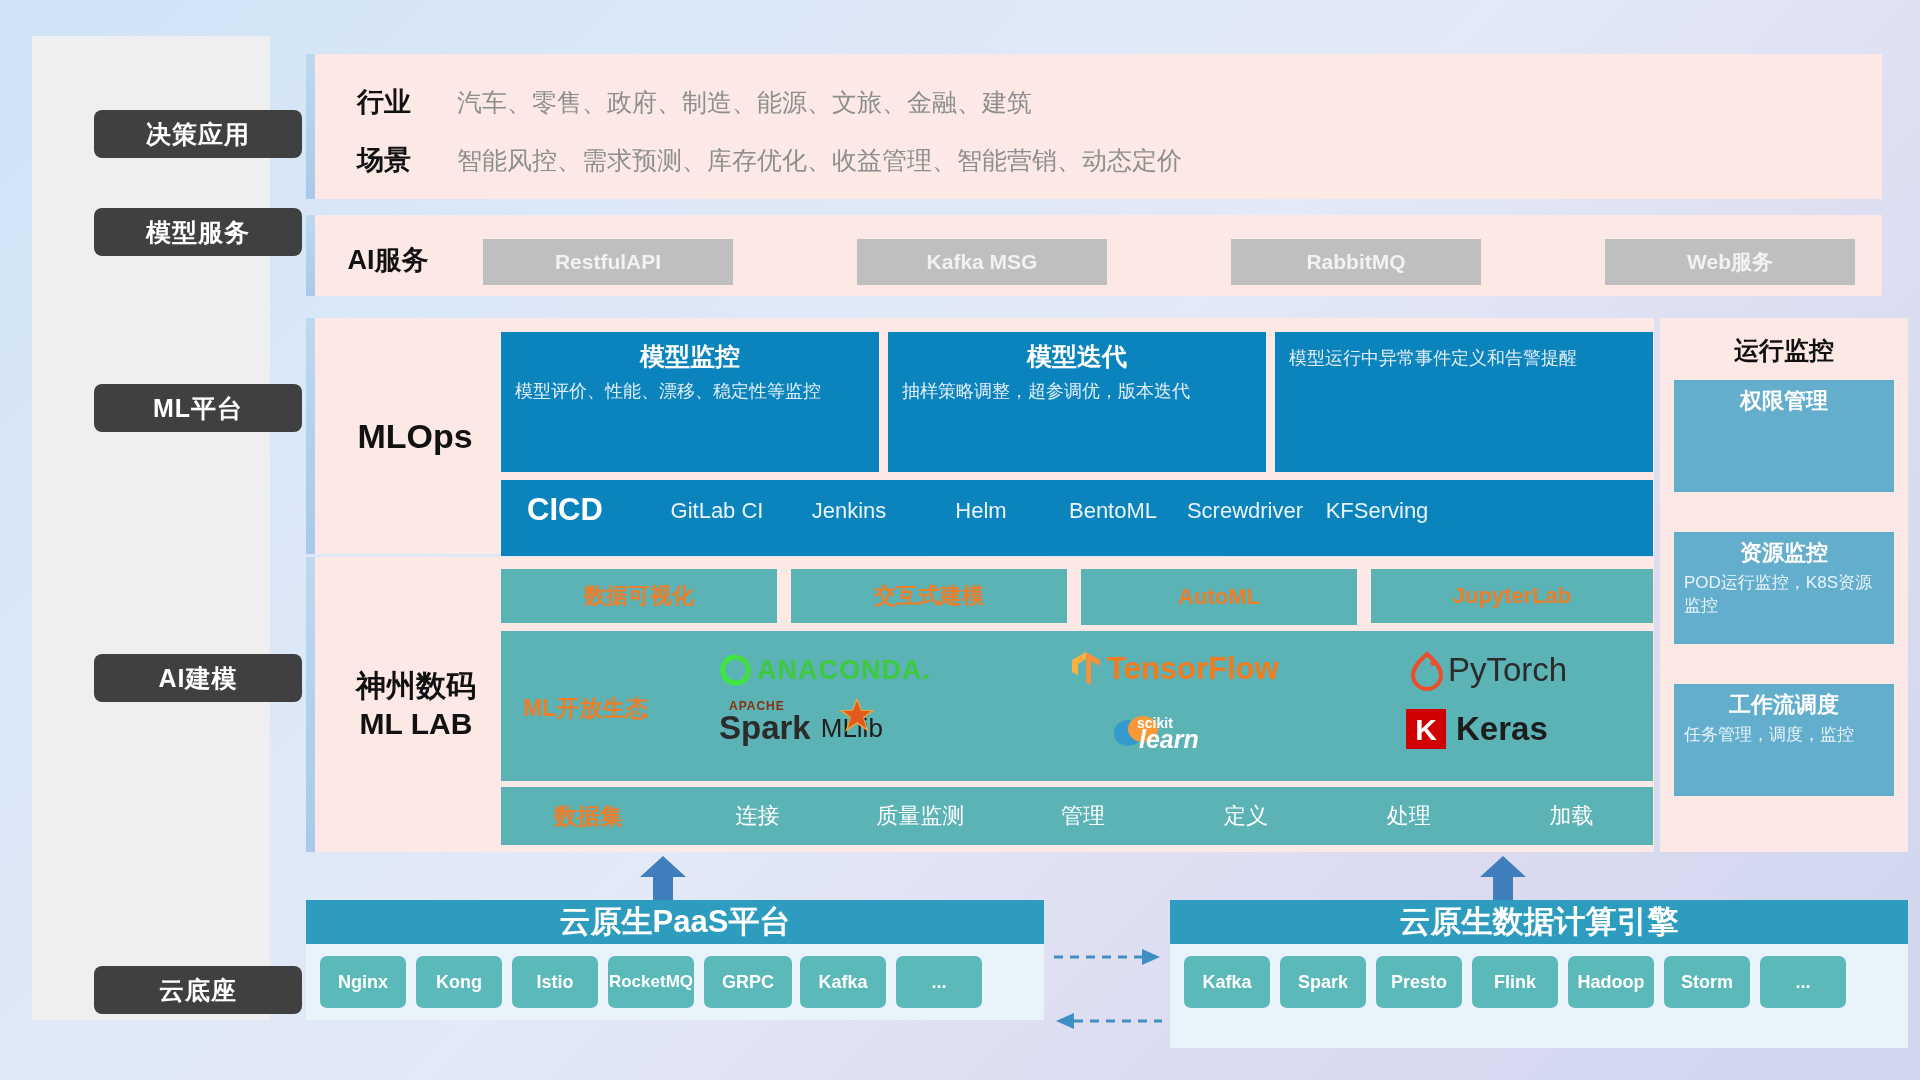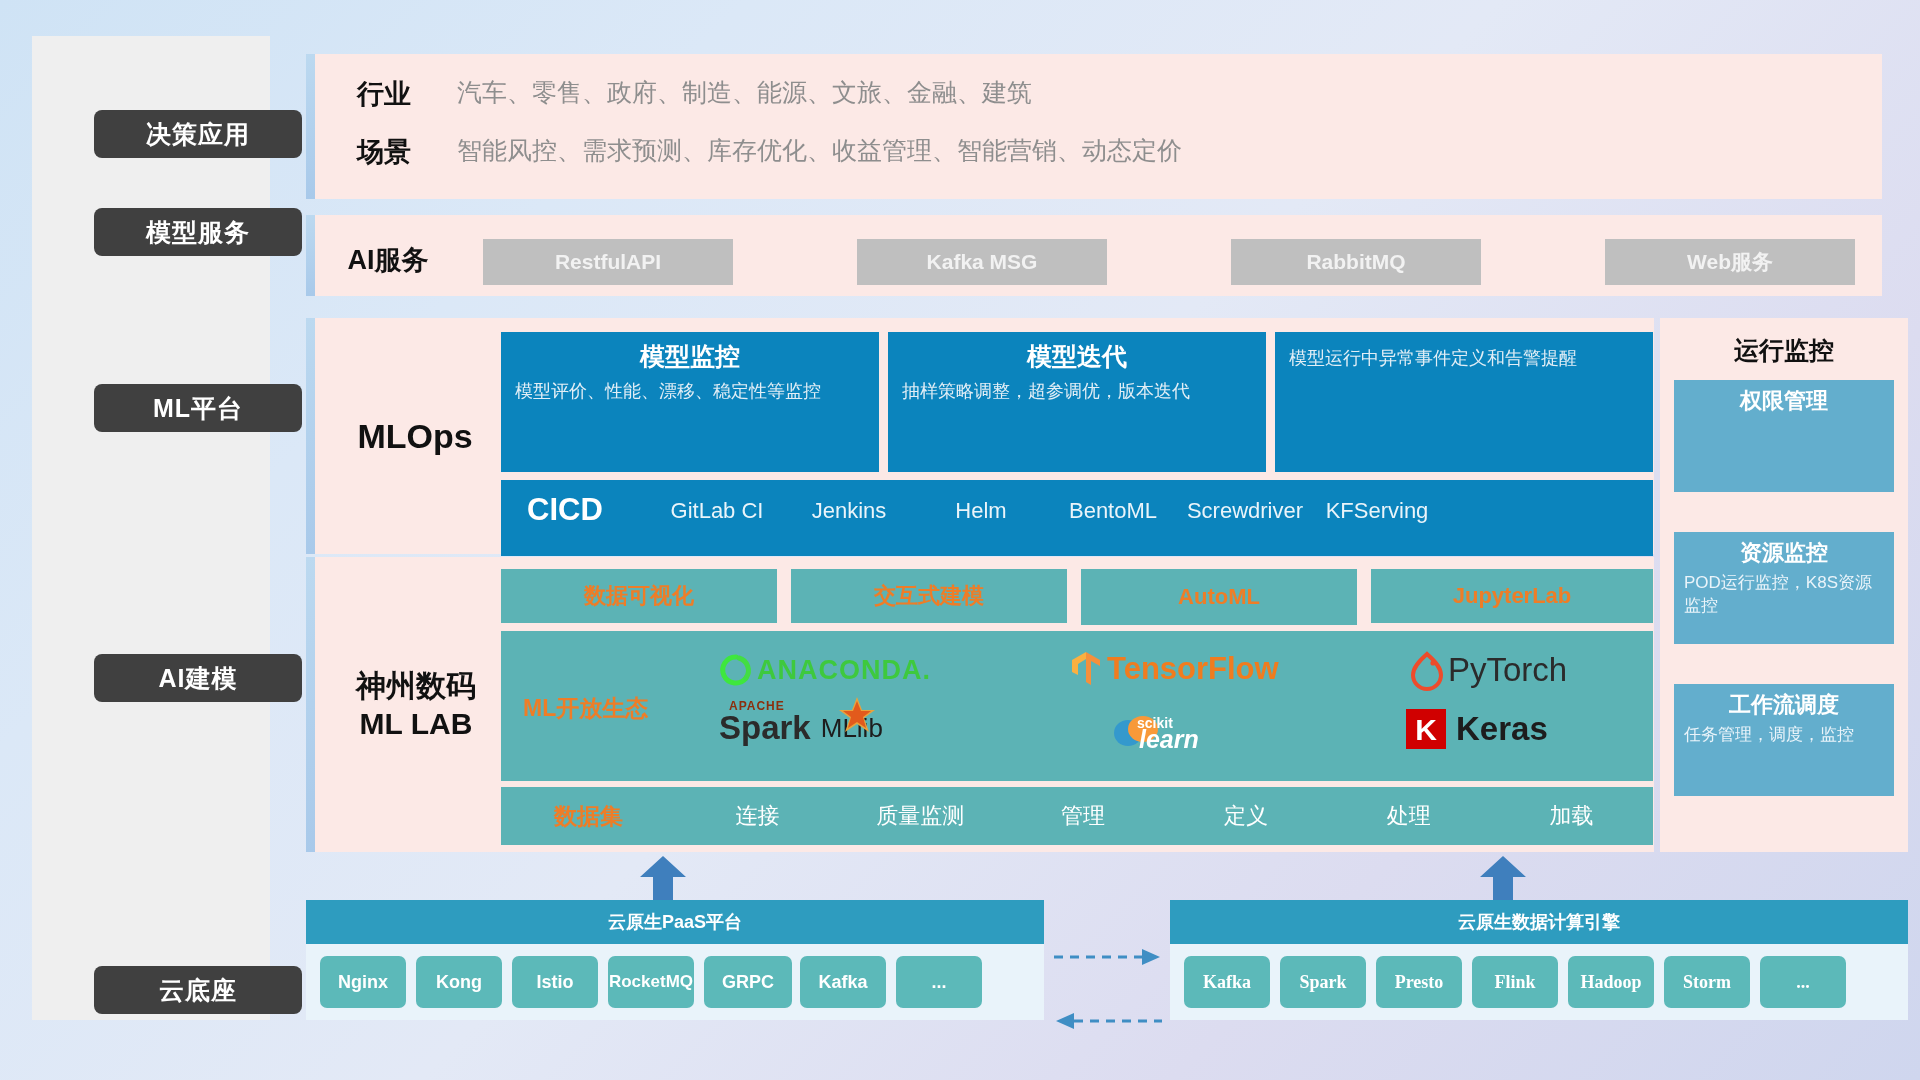--- a/index.html
+++ b/index.html
@@ -33,21 +33,21 @@
     border-left:9px solid; border-image: linear-gradient(#bcd9f0,#a8c9ea) 1;
   }
 
   .lbl-left {
     position:absolute; font-weight:bold; color:#111;
     display:flex; align-items:center; justify-content:center;
     text-align:center; line-height:1.25;
   }
 
   
-  .kv-row { position:absolute; display:flex; }
+  .kv-row { position:absolute; display:flex; align-items:center; }
   .kv-key { font-weight:bold; font-size:27px; color:#111; width:110px; text-align:center;}
   .kv-val { font-size:25px; color:#8e8e8e; margin-left:18px; white-space:nowrap; }
 
   
   .gchip {
     position:absolute; background:#bfbfbf; color:#f2f2f2;
     font-weight:bold; font-size:21px;
     display:flex; align-items:center; justify-content:center;
   }
 
@@ -84,21 +84,21 @@
   
   .rcol { position:absolute; background:#fce9e6; }
   .rcol-title { position:absolute; width:100%; text-align:center; font-weight:bold; font-size:25px; color:#111; }
   .rcard { position:absolute; background:#63aecd; color:#fff; padding:6px 10px; }
   .rcard-t { text-align:center; font-weight:bold; font-size:22px; }
   .rcard-d { font-size:17px; color:#eaf4fa; line-height:1.35; margin-top:4px; }
 
   
   .cloudbox { position:absolute; background:#e9f3fa; }
   .cloudhdr {
-    position:absolute; background:#2e9cbf; color:#fff; font-weight:bold; font-size:18px;
+    position:absolute; background:#2e9cbf; color:#fff; font-weight:bold; font-size:31px;
     display:flex; align-items:center; justify-content:center;
   }
   .cchip {
     position:absolute; background:#5cb9b9; color:#fff; border-radius:7px;
     font-weight:bold; font-size:18px; text-align:center;
     display:flex; align-items:center; justify-content:center; line-height:1.15;
   }
   .uparrow { position:absolute; }
   .dash { position:absolute; }
   svg { display:block; overflow:visible; }
@@ -309,21 +309,21 @@
     <div class="cloudhdr" style="left:0; top:0; width:738px; height:44px;">云原生PaaS平台</div>
     <div class="cchip" style="left:14px;  top:56px; width:86px; height:52px;">Nginx</div>
     <div class="cchip" style="left:110px; top:56px; width:86px; height:52px;">Kong</div>
     <div class="cchip" style="left:206px; top:56px; width:86px; height:52px;">Istio</div>
     <div class="cchip" style="left:302px; top:56px; width:86px; height:52px; font-size:17px;">RocketMQ</div>
     <div class="cchip" style="left:398px; top:56px; width:88px; height:52px;">GRPC</div>
     <div class="cchip" style="left:494px; top:56px; width:86px; height:52px;">Kafka</div>
     <div class="cchip" style="left:590px; top:56px; width:86px; height:52px;">...</div>
   </div>
 
-  <div class="cloudbox" style="left:1170px; top:900px; width:738px; height:120px;font-family:Liberation Serif, serif;">
+  <div class="cloudbox" style="left:1170px; top:900px; width:738px; height:148px;">
     <div class="cloudhdr" style="left:0; top:0; width:738px; height:44px;">云原生数据计算引擎</div>
     <div class="cchip" style="left:14px;  top:56px; width:86px; height:52px;">Kafka</div>
     <div class="cchip" style="left:110px; top:56px; width:86px; height:52px;">Spark</div>
     <div class="cchip" style="left:206px; top:56px; width:86px; height:52px;">Presto</div>
     <div class="cchip" style="left:302px; top:56px; width:86px; height:52px;">Flink</div>
     <div class="cchip" style="left:398px; top:56px; width:86px; height:52px;">Hadoop</div>
     <div class="cchip" style="left:494px; top:56px; width:86px; height:52px;">Storm</div>
     <div class="cchip" style="left:590px; top:56px; width:86px; height:52px;">...</div>
   </div>
 

